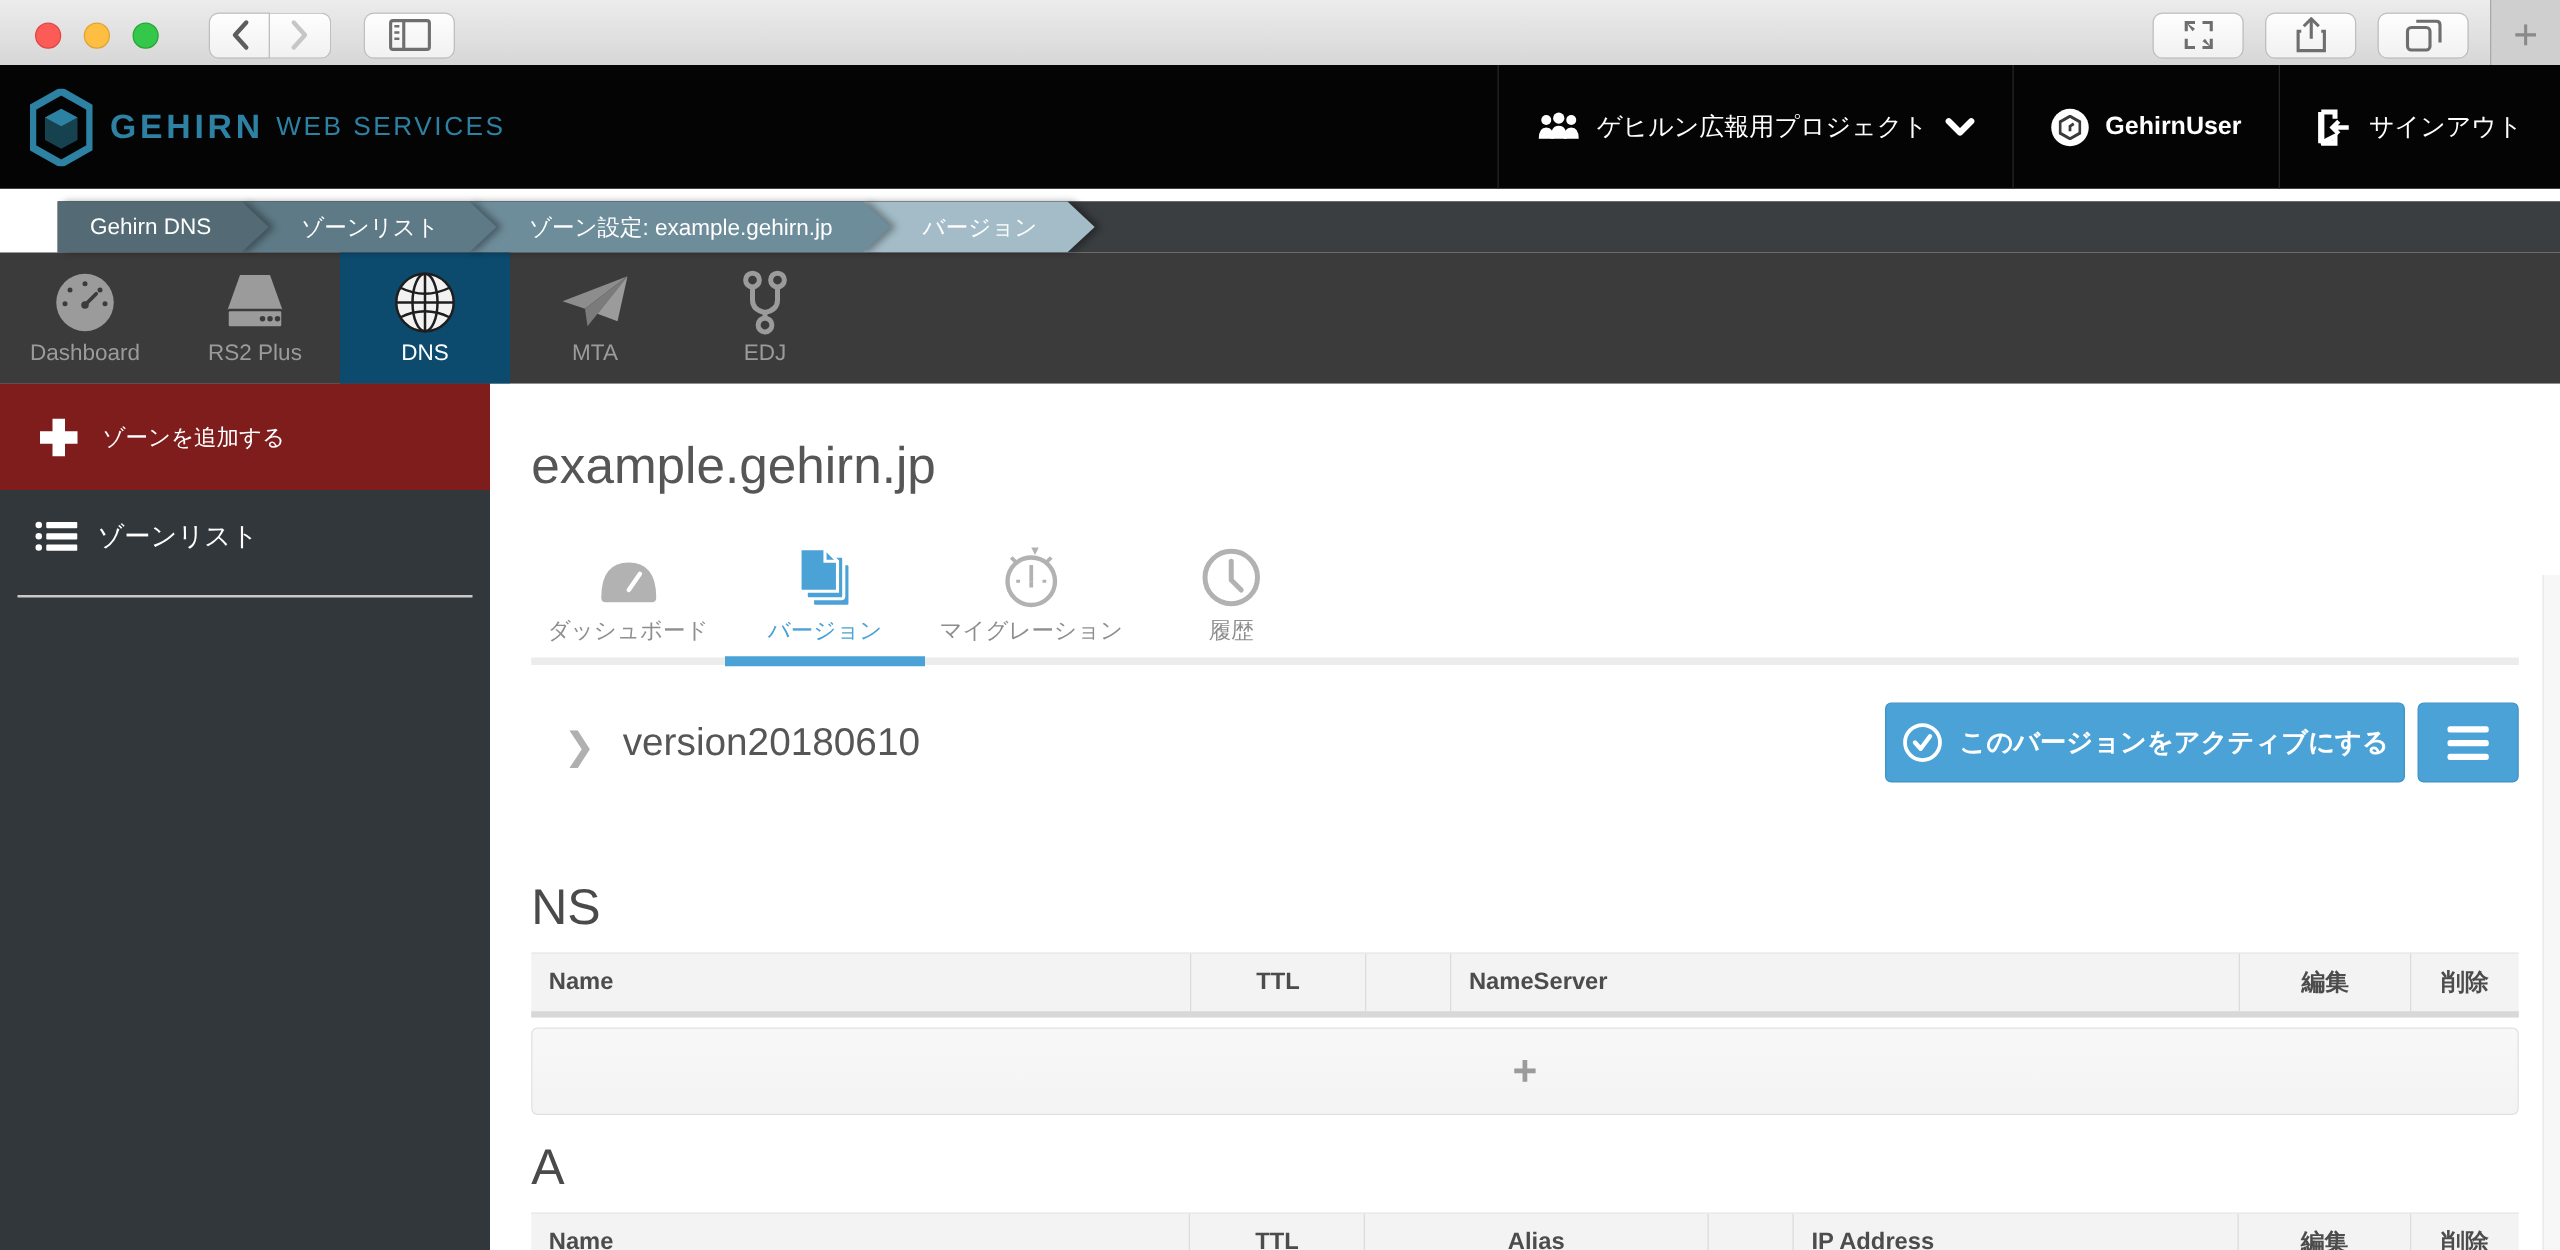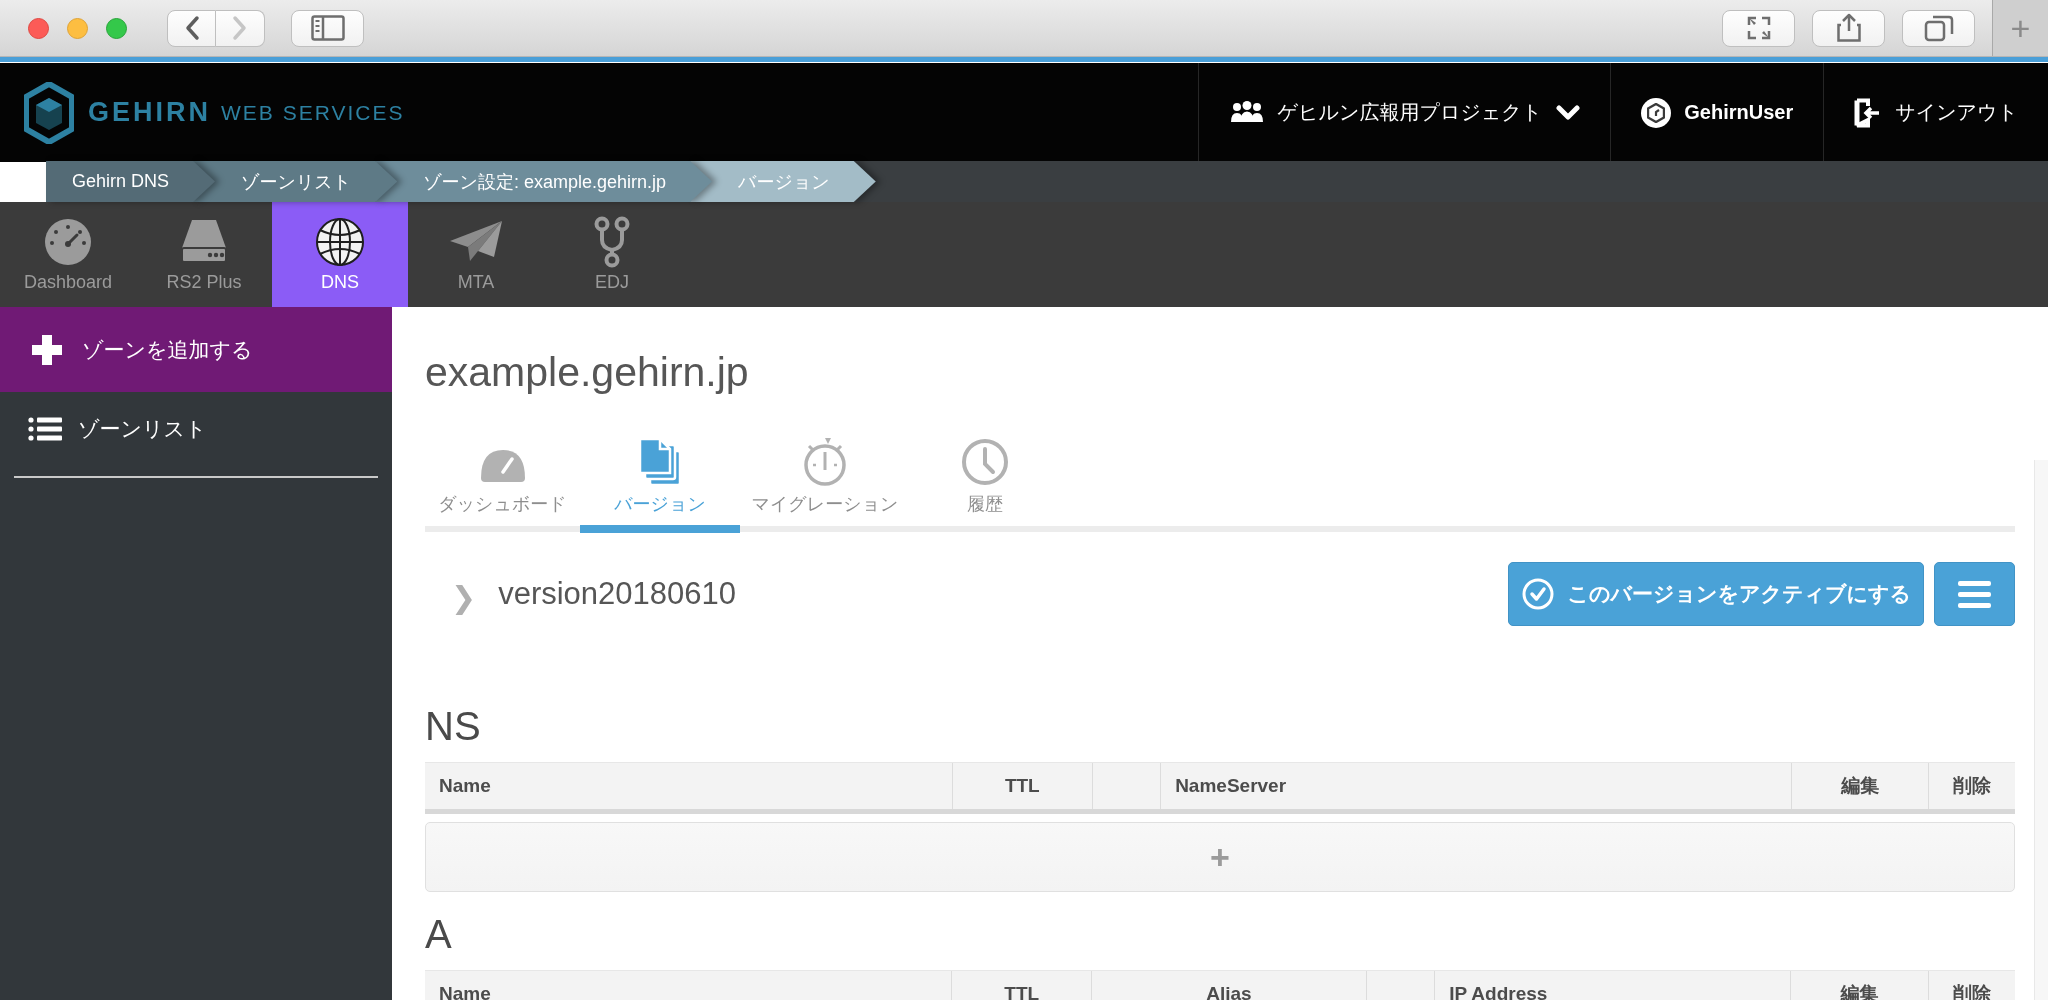--- a/index.html
+++ b/index.html
@@ -26,21 +26,21 @@
   .chrome-spacer { flex:1; }
   .right-btn { width:73px; margin-right:17px; }
   .newtab-panel { width:56px; height:56px; background:#cfcfcf; border-left:1px solid #a9a9a9;
     display:flex; align-items:center; justify-content:center; }
   .newtab-panel span { font-size:34px; color:#8a8a8a; font-weight:300; }
 
   
   .accent-line { position:absolute; top:57px; left:0; width:2048px; height:5px; background:#4a9fd8; }
 
   
-  .app-header { position:absolute; top:63px; left:0; width:2048px; height:99px; background:#040404;
+  .app-header { position:absolute; top:52px; left:0; width:2048px; height:99px; background:#040404;
     display:flex; align-items:stretch; }
   .brand { display:flex; align-items:center; margin-left:24px; flex:1; }
   .brand-name { color:#2d81a2; font-size:27px; font-weight:bold; letter-spacing:3px; margin-left:14px; }
   .brand-suffix { color:#2d81a2; font-size:21px; font-weight:300; letter-spacing:2px; margin-left:10px; }
   .hdr-item { display:flex; align-items:center; border-left:1px solid #262626; padding:0 30px;
     color:#fff; font-size:20px; cursor:default; }
   .hdr-item .lbl { margin-left:13px; }
   .avatar { width:30px; height:30px; border-radius:50%; background:#fff; display:flex;
     align-items:center; justify-content:center; }
 
@@ -59,26 +59,26 @@
   .crumb-wrap:nth-child(2) .crumb { background:#5e7a86; padding-left:48px; }
   .crumb-wrap:nth-child(3) .crumb { background:#6e8d9b; padding-left:48px; }
   .crumb-wrap:nth-child(4) .crumb { background:#a3bcc7; padding-left:48px; }
 
   
   .services { position:absolute; top:202px; left:0; width:2048px; height:105px; background:#3b3b3b;
     display:flex; }
   .svc { width:136px; height:105px; display:flex; flex-direction:column; align-items:center;
     justify-content:center; color:#9b9b9b; font-size:18px; cursor:pointer; }
   .svc .ic { height:52px; display:flex; align-items:center; justify-content:center; margin-bottom:4px; }
-  .svc.active { background:#8b5cf6; color:#fff; }
+  .svc.active { background:#0c4a6e; color:#fff; }
 
   
   .sidebar { position:absolute; top:307px; left:0; width:392px; bottom:0; background:#32373b; }
-  .add-zone { height:85px; background:#701a75; display:flex; align-items:center; color:#fff;
-    font-size:21px; cursor:pointer; }
+  .add-zone { height:85px; background:#7f1d1d; display:flex; align-items:center; color:#fff;
+    font-size:18px; cursor:pointer; }
   .add-zone .plus-ic { margin:0 18px 0 30px; }
   .zone-list { height:74px; display:flex; align-items:center; color:#fff; font-size:21px; cursor:pointer; }
   .zone-list .ic { margin:0 16px 0 28px; }
   .side-divider { border-top:2px solid #c9c9c9; margin:10px 14px 0 14px; }
 
   
   .content { position:absolute; top:307px; left:392px; right:0; bottom:0; background:#fff;
     padding:0 33px; overflow:hidden; }
   .zone-title { margin-top:33px; font-size:41px; font-weight:400; color:#565656; line-height:64px; }
 

